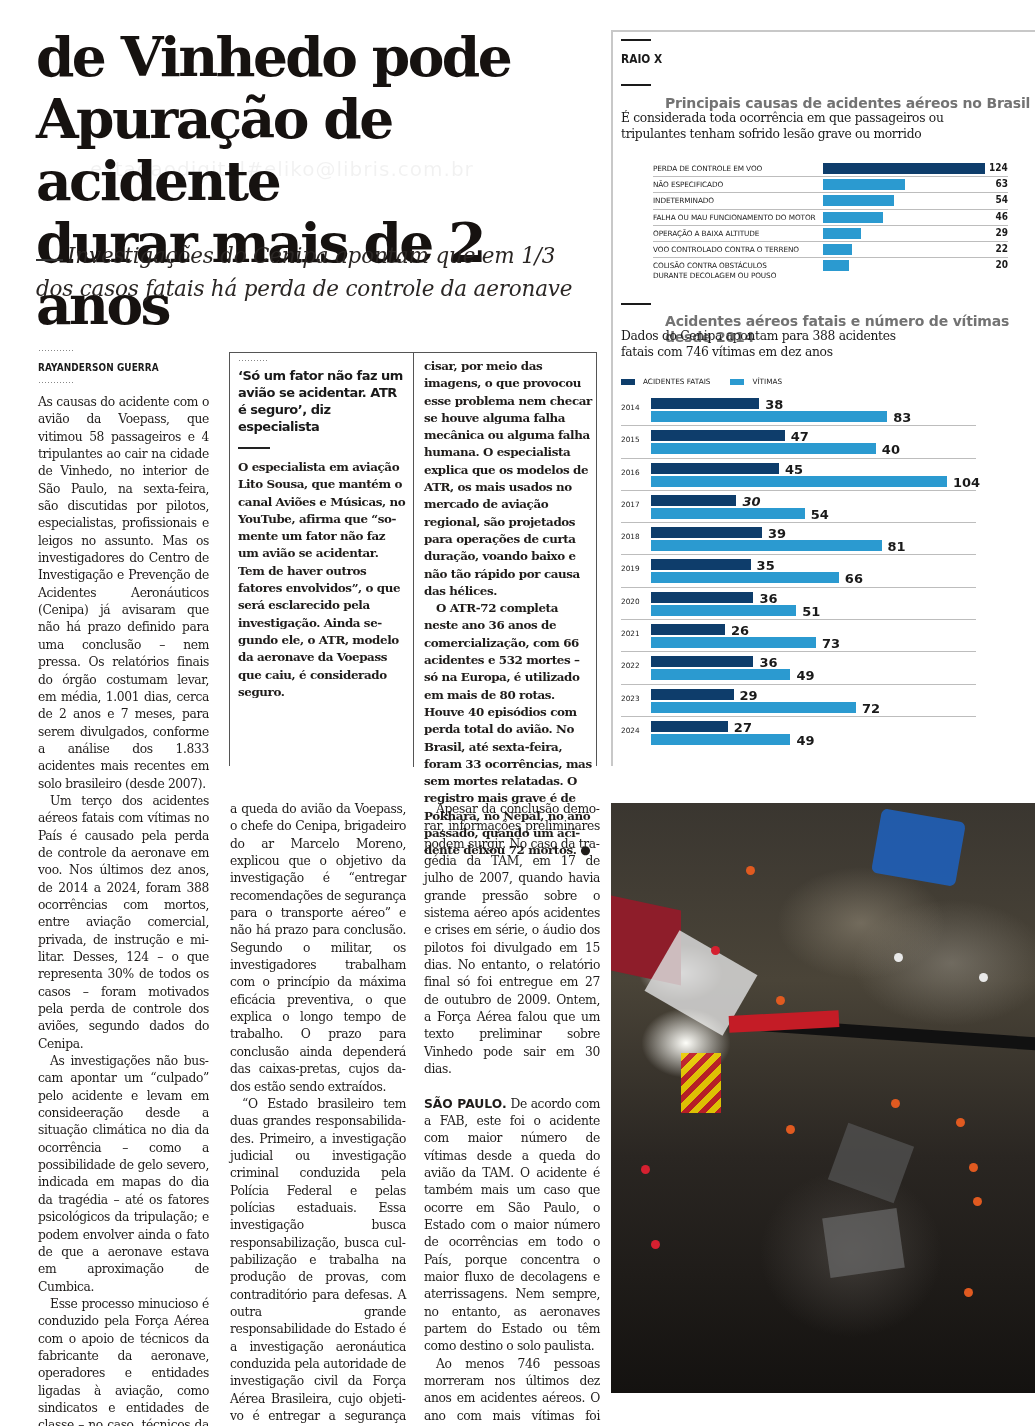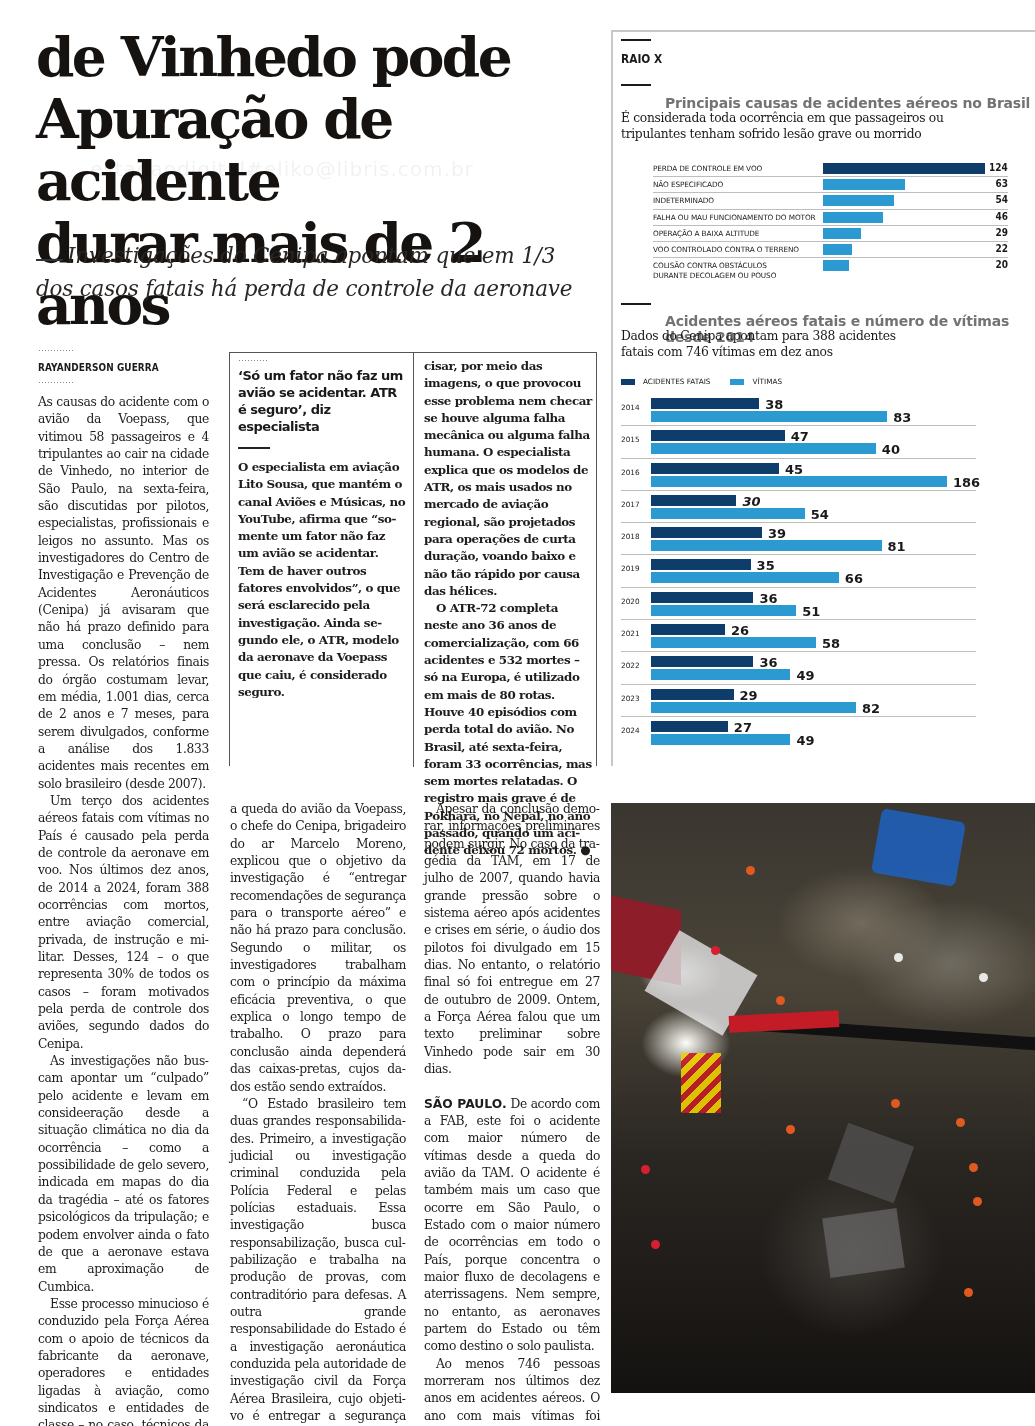--- a/index.html
+++ b/index.html
@@ -249,21 +249,21 @@
         <div class="ybar acc" style="width: 133.769px;"></div>
         <div class="yval" style="left: 169.769px; top: 3px;">47</div>
         <div class="ybar vit" style="width: 224.846px;"></div>
         <div class="yval" style="left: 260.846px; top: 16px;">40</div>
       </div>
       <div class="year-row">
         <div class="year-label">2016</div>
         <div class="ybar acc" style="width: 128.077px;"></div>
         <div class="yval" style="left: 164.077px; top: 3px;">45</div>
         <div class="ybar vit" style="width: 296px;"></div>
-        <div class="yval" style="left: 332px; top: 16px;">186</div>
+        <div class="yval" style="left: 332px; top: 16px;">104</div>
       </div>
       <div class="year-row">
         <div class="year-label">2017</div>
         <div class="ybar acc" style="width: 85.3846px;"></div>
         <div class="yval" style="left: 121.385px; top: 3px; font-style: italic;">30</div>
         <div class="ybar vit" style="width: 153.692px;"></div>
         <div class="yval" style="left: 189.692px; top: 16px;">54</div>
       </div>
       <div class="year-row">
         <div class="year-label">2018</div>
@@ -284,35 +284,35 @@
         <div class="ybar acc" style="width: 102.462px;"></div>
         <div class="yval" style="left: 138.462px; top: 3px;">36</div>
         <div class="ybar vit" style="width: 145.154px;"></div>
         <div class="yval" style="left: 181.154px; top: 16px;">51</div>
       </div>
       <div class="year-row">
         <div class="year-label">2021</div>
         <div class="ybar acc" style="width: 74px;"></div>
         <div class="yval" style="left: 110px; top: 3px;">26</div>
         <div class="ybar vit" style="width: 165.077px;"></div>
-        <div class="yval" style="left: 201.077px; top: 16px;">58</div>
+        <div class="yval" style="left: 201.077px; top: 16px;">73</div>
       </div>
       <div class="year-row">
         <div class="year-label">2022</div>
         <div class="ybar acc" style="width: 102.462px;"></div>
         <div class="yval" style="left: 138.462px; top: 3px;">36</div>
         <div class="ybar vit" style="width: 139.462px;"></div>
         <div class="yval" style="left: 175.462px; top: 16px;">49</div>
       </div>
       <div class="year-row">
         <div class="year-label">2023</div>
         <div class="ybar acc" style="width: 82.5385px;"></div>
         <div class="yval" style="left: 118.538px; top: 3px;">29</div>
         <div class="ybar vit" style="width: 204.923px;"></div>
-        <div class="yval" style="left: 240.923px; top: 16px;">82</div>
+        <div class="yval" style="left: 240.923px; top: 16px;">72</div>
       </div>
       <div class="year-row">
         <div class="year-label">2024</div>
         <div class="ybar acc" style="width: 76.8462px;"></div>
         <div class="yval" style="left: 112.846px; top: 3px;">27</div>
         <div class="ybar vit" style="width: 139.462px;"></div>
         <div class="yval" style="left: 175.462px; top: 16px;">49</div>
       </div>
     </div>
 </div>

